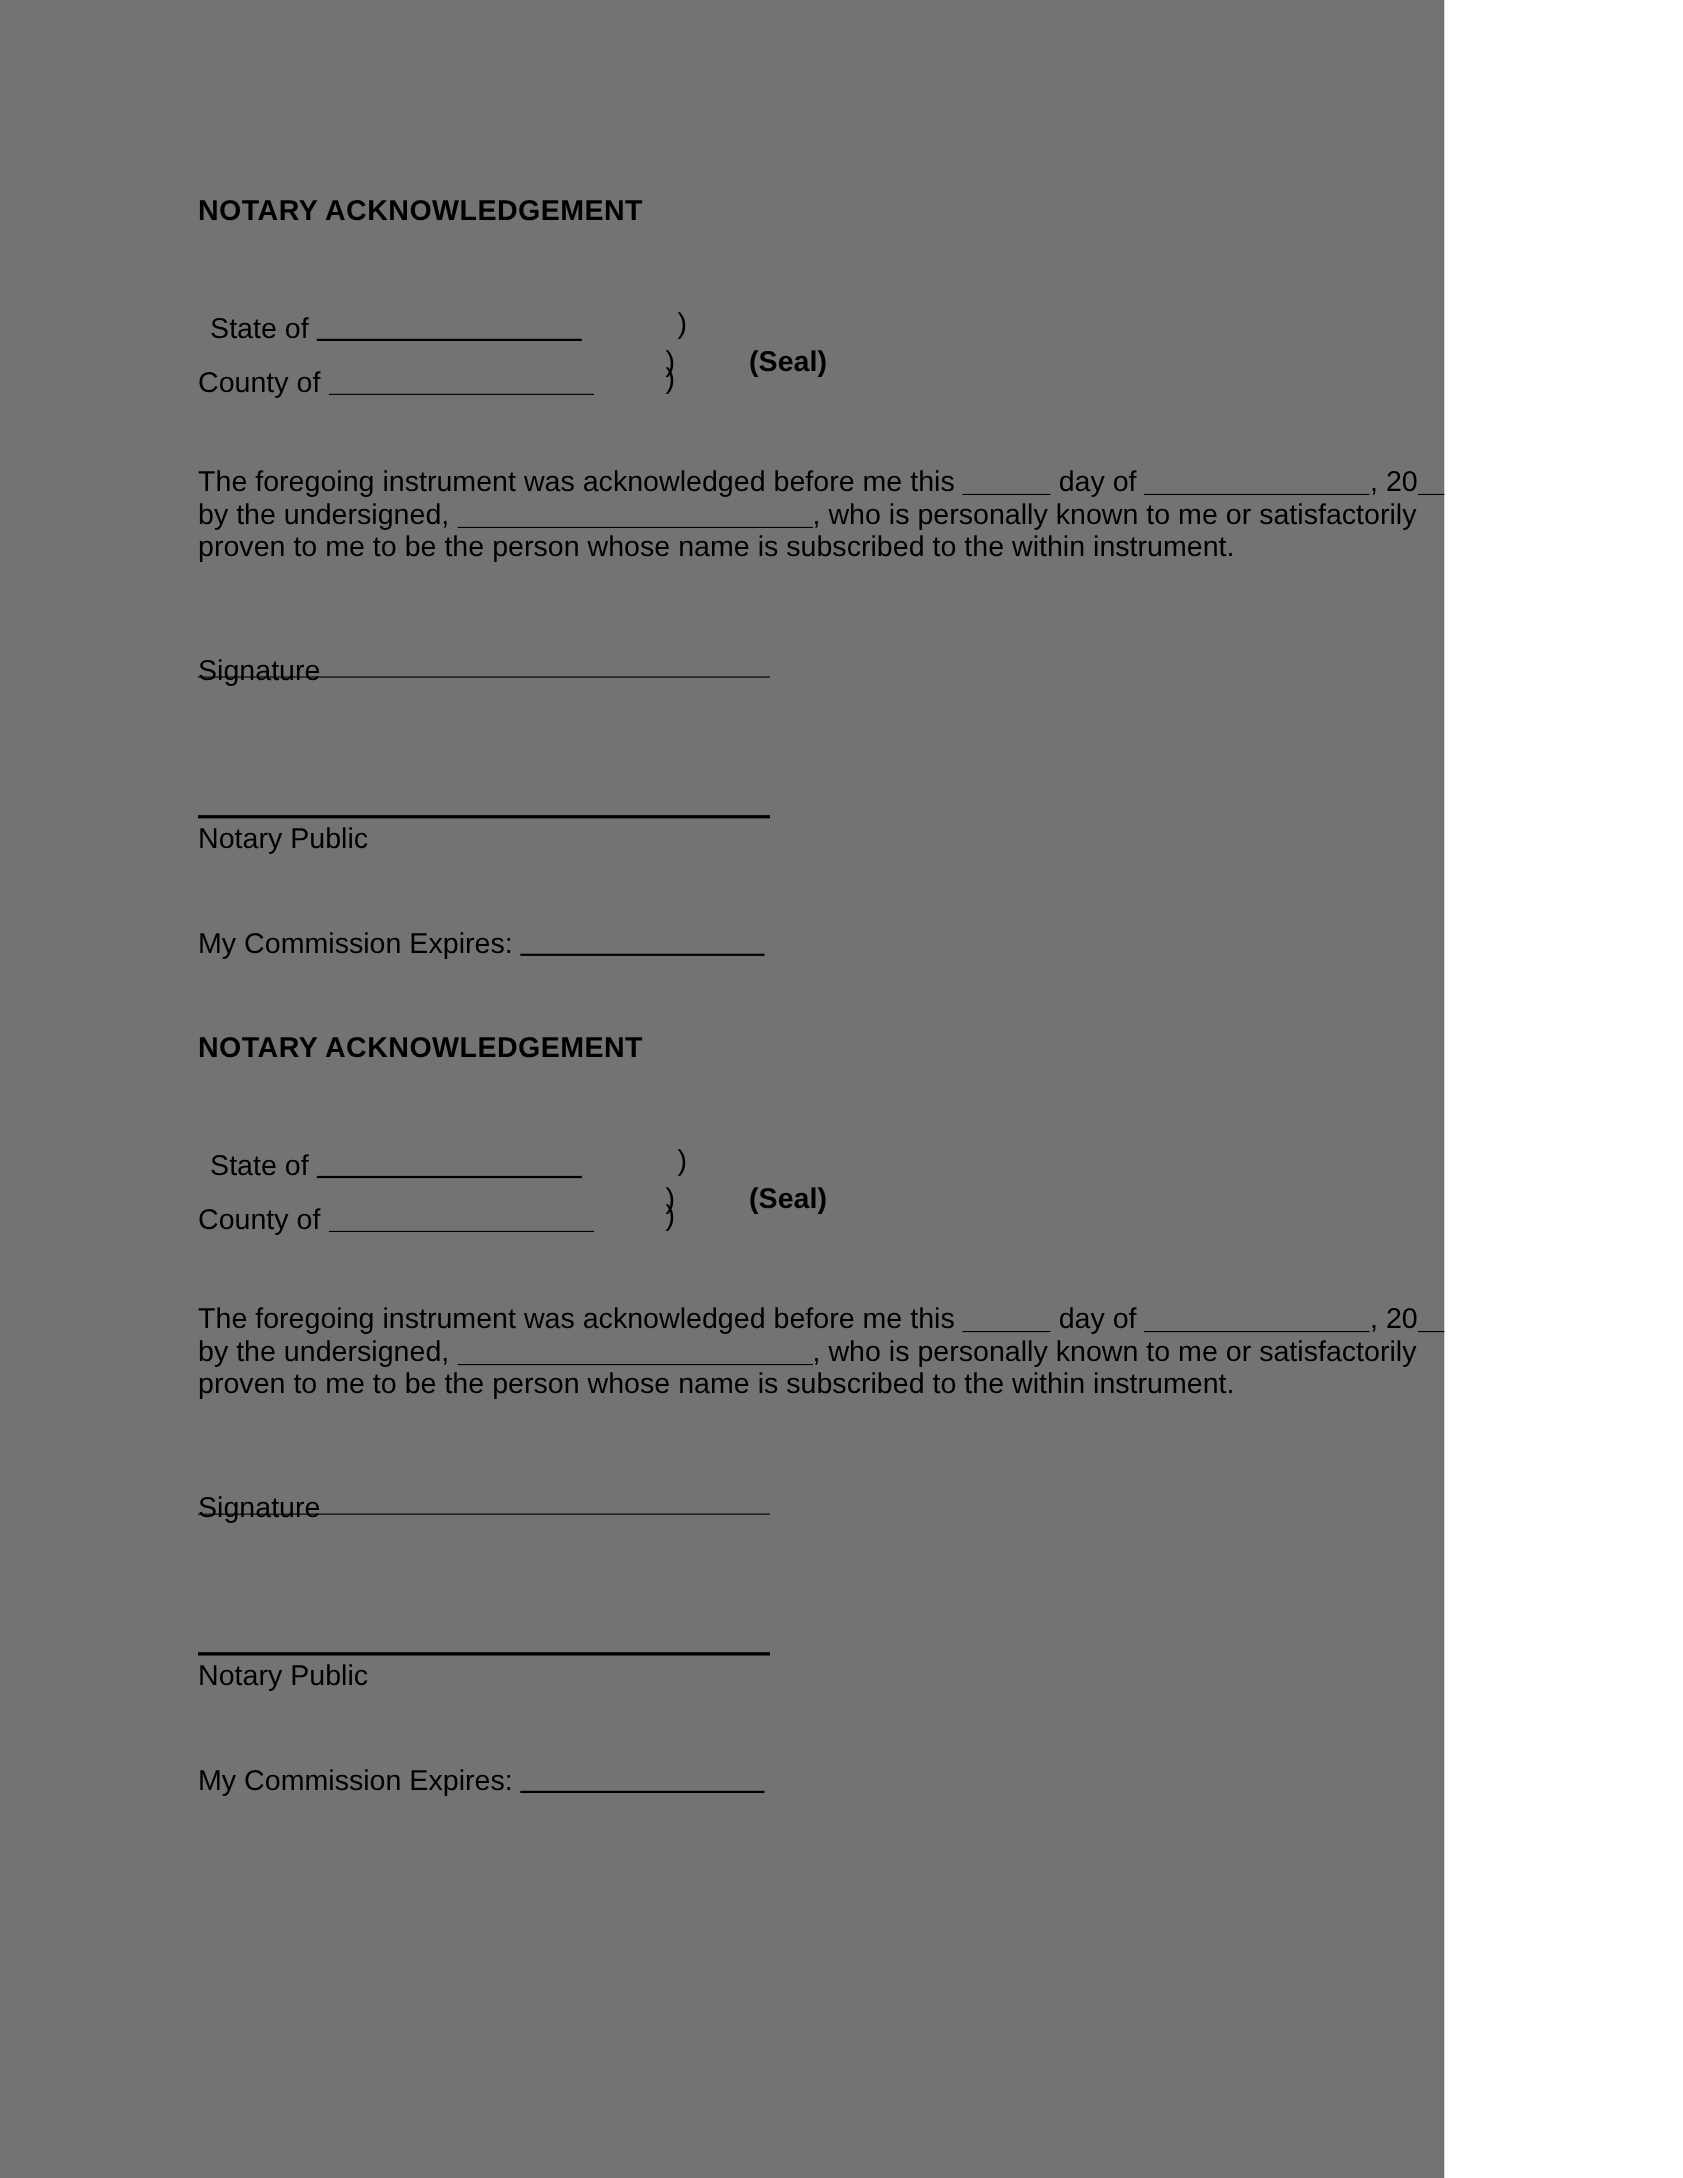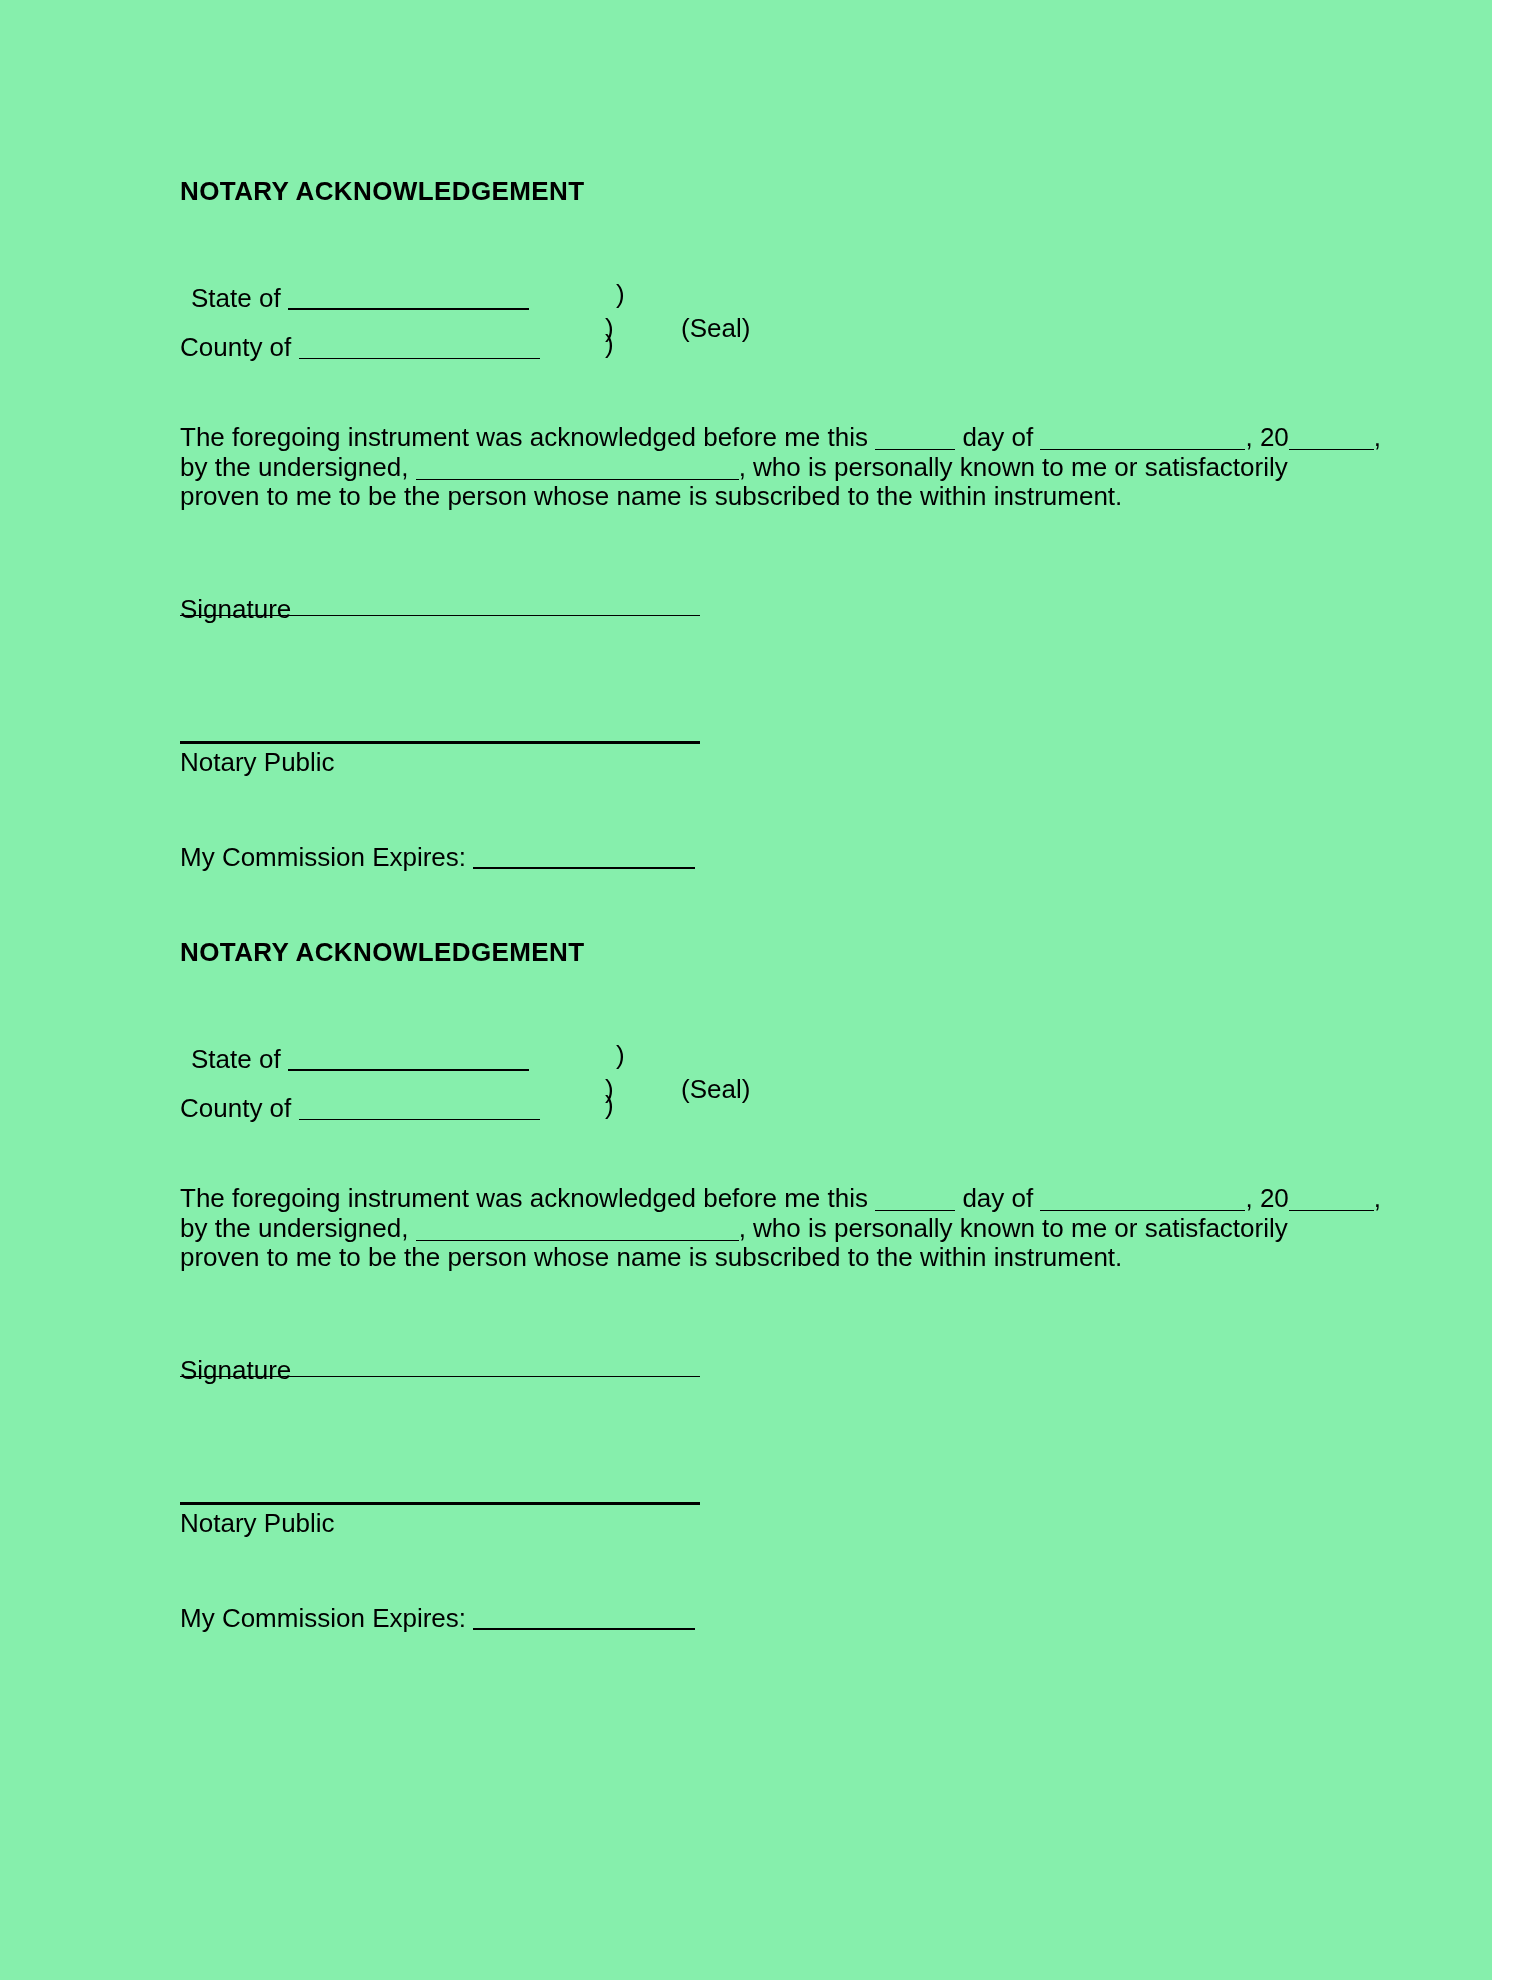--- a/index.html
+++ b/index.html
@@ -1,20 +1,20 @@
 <!DOCTYPE html>
 <html><head>
 <meta charset="utf-8">
 <style>
   html, body { margin: 0; padding: 0; background: #ffffff; }
   .page {
     position: relative;
-    width: 1492px;
+    width: 1313px;
     height: 1980px;
-    background: #86efac;
+    background: #737373;
     color: #000000;
     font-family: "Liberation Sans", "DejaVu Sans", sans-serif;
     font-size: 26px;
     line-height: 1.15;
     overflow: hidden;
   }
   .notary-section {
     position: absolute;
     left: 180px;
     width: 1215px;
@@ -44,21 +44,21 @@
 
   .paren {
     position: absolute;
     left: 425px;
     top: 0;
   }
   .seal-label {
     position: absolute;
     left: 501px;
     top: 0;
-    font-weight: 400;
+    font-weight: 700;
   }
 
   .blank {
     display: inline-block;
     height: 25px;
     border-bottom: 2px solid #000;
     position: relative;
     top: 3px;
   }
   .blank-state  { width: 241px; }

